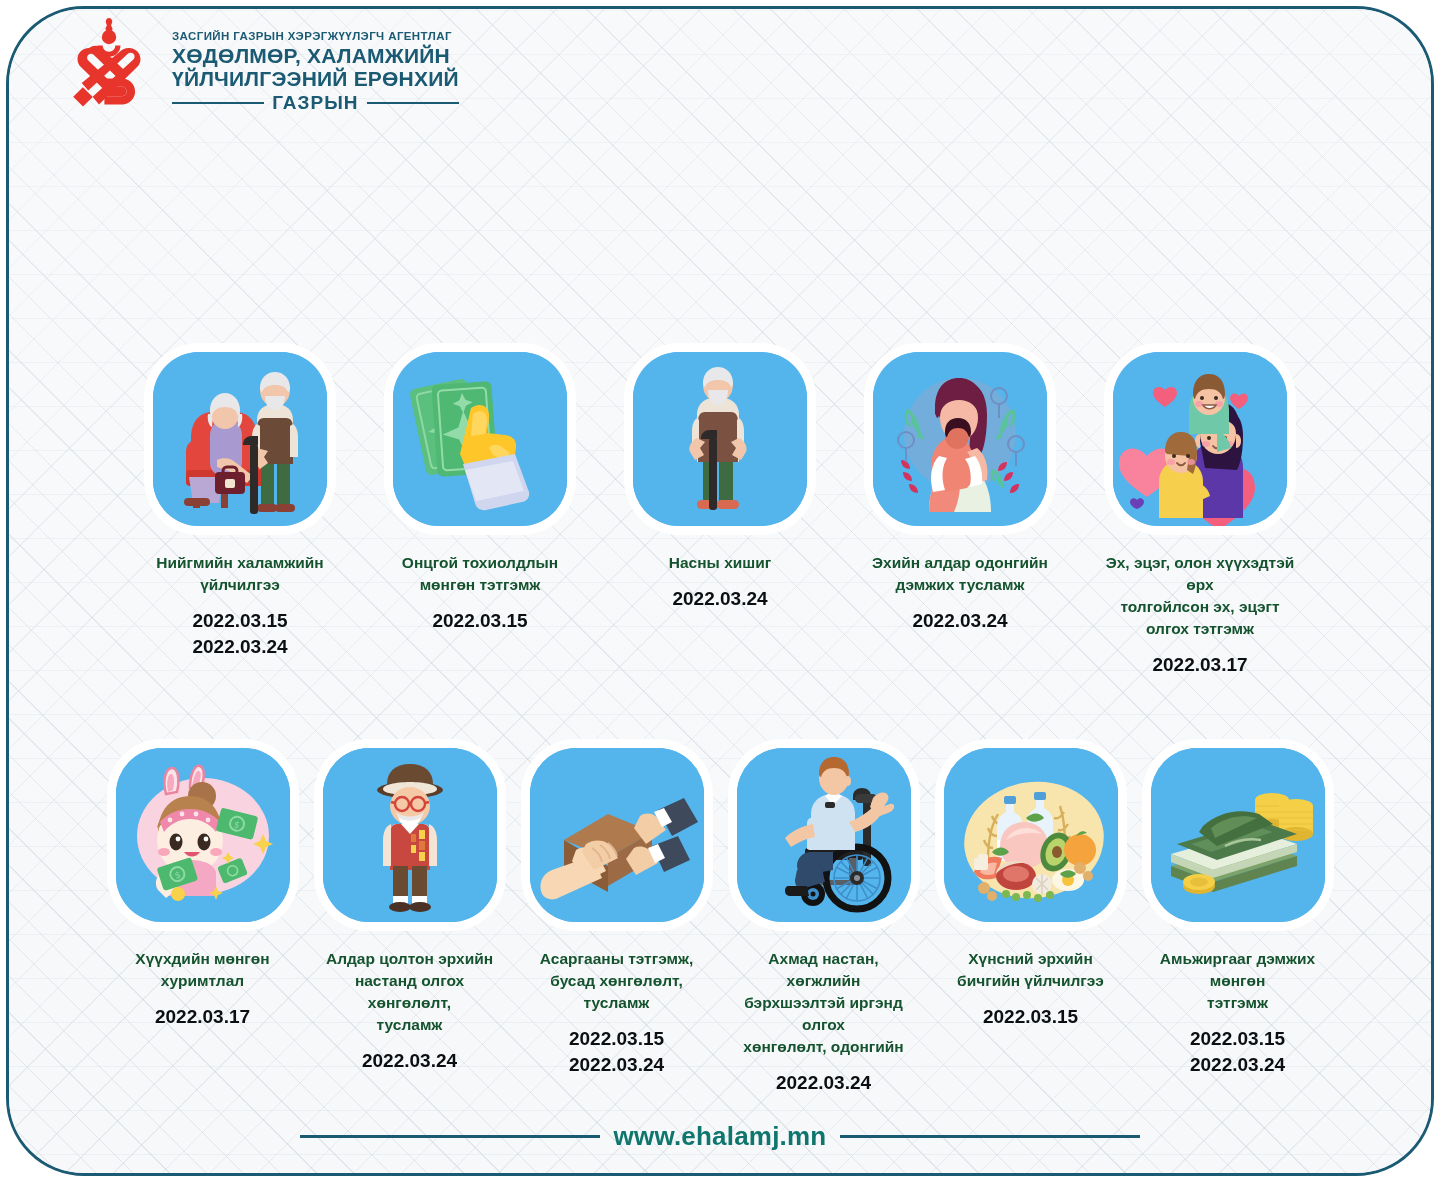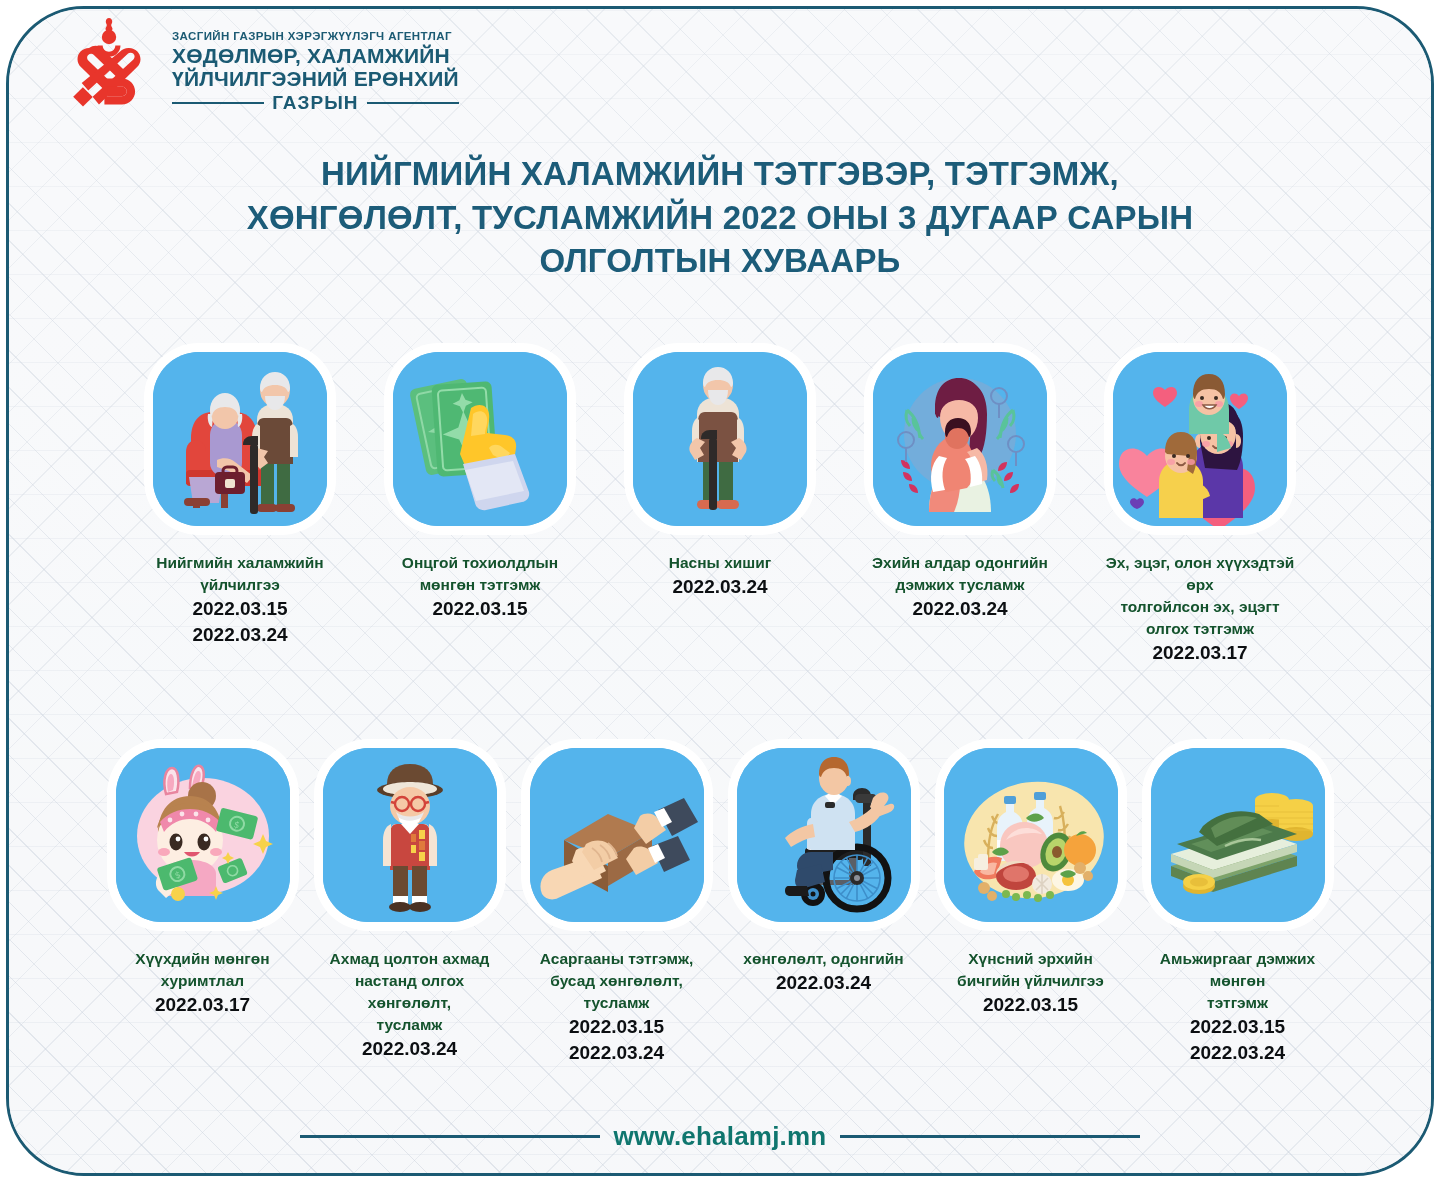--- a/index.html
+++ b/index.html
@@ -161,21 +161,21 @@
 
   .caption {
     margin-top: 26px;
     text-align: center;
     font-size: 15.5px;
     line-height: 1.42;
     color: #14532d;
     font-weight: 600;
   }
   .dates {
-    margin-top: 0;
+    margin-top: 12px;
     text-align: center;
     font-size: 19px;
     font-weight: bold;
     color: #0c0f12;
     line-height: 1.35;
   }
 
   
   .footer {
     position: absolute;
@@ -228,25 +228,20 @@
       <div class="logo-main">ХӨДӨЛМӨР, ХАЛАМЖИЙН</div>
       <div class="logo-main">ҮЙЛЧИЛГЭЭНИЙ ЕРӨНХИЙ</div>
       <div class="logo-bottom">
         <div class="rule"></div>
         <div class="word">ГАЗРЫН</div>
         <div class="rule"></div>
       </div>
     </div>
   </div>
 
-  <div class="title">
-    <div class="title-line">НИЙГМИЙН ХАЛАМЖИЙН ТЭТГЭВЭР, ТЭТГЭМЖ,</div>
-    <div class="title-line">ХӨНГӨЛӨЛТ, ТУСЛАМЖИЙН 2022 ОНЫ 3 ДУГААР САРЫН</div>
-    <div class="title-line">ОЛГОЛТЫН ХУВААРЬ</div>
-  </div>
 
   <div class="row row-1">
 
     <div class="card">
       <div class="tile">
         <svg viewBox="0 0 174 174" xmlns="http://www.w3.org/2000/svg">
           <rect width="174" height="174" fill="#54b4ec"></rect>
 
           <path d="M38 86c0-16 8-26 22-26h22c14 0 22 10 22 26v44H38z" fill="#e2463c"></path>
           <path d="M33 100c0-7 4-12 10-12s10 5 10 12v32H33z" fill="#e2463c"></path>
@@ -570,21 +565,21 @@
 
           <rect x="70" y="118" width="15" height="34" fill="#6b4a32"></rect>
           <rect x="89" y="118" width="15" height="34" fill="#6b4a32"></rect>
           <rect x="70" y="148" width="15" height="8" fill="#ffffff"></rect>
           <rect x="89" y="148" width="15" height="8" fill="#ffffff"></rect>
           <ellipse cx="77" cy="159" rx="11" ry="5" fill="#4a3224"></ellipse>
           <ellipse cx="97" cy="159" rx="11" ry="5" fill="#4a3224"></ellipse>
         </svg>
       </div>
       <div class="caption">
-        <div>Ахмад цолтон ахмад</div>
+        <div>Алдар цолтон эрхийн</div>
         <div>настанд олгох хөнгөлөлт,</div>
         <div>тусламж</div>
       </div>
       <div class="dates">
         <div>2022.03.24</div>
       </div>
     </div>
 
     <div class="card narrow">
       <div class="tile">
@@ -663,20 +658,22 @@
           <path d="M112 74c10-4 20-10 26-18l8 7c-6 11-16 18-28 21z" fill="#f3c7a4"></path>
 
           <path d="M136 50c4-5 10-7 14-4 2 2 2 5 0 8l-3 4 6-2c3-1 5 1 4 4-1 2-3 4-6 5l-8 3-10-9z" fill="#f3c7a4"></path>
 
           <ellipse cx="97" cy="30" rx="15" ry="17" fill="#f3c7a4"></ellipse>
           <path d="M82 26c0-11 6-17 15-17s15 6 15 17c0 2-1 3-2 3-2-6-6-9-13-9s-11 3-13 9c-1 0-2-1-2-3z" fill="#b5682f"></path>
           <path d="M110 28c3 0 4 2 4 5s-1 5-4 5z" fill="#f3c7a4"></path>
         </svg>
       </div>
       <div class="caption">
+        <div>Ахмад настан, хөгжлийн</div>
+        <div>бэрхшээлтэй иргэнд олгох</div>
         <div>хөнгөлөлт, одонгийн</div>
       </div>
       <div class="dates">
         <div>2022.03.24</div>
       </div>
     </div>
 
     <div class="card narrow">
       <div class="tile">
         <svg viewBox="0 0 174 174" xmlns="http://www.w3.org/2000/svg">

